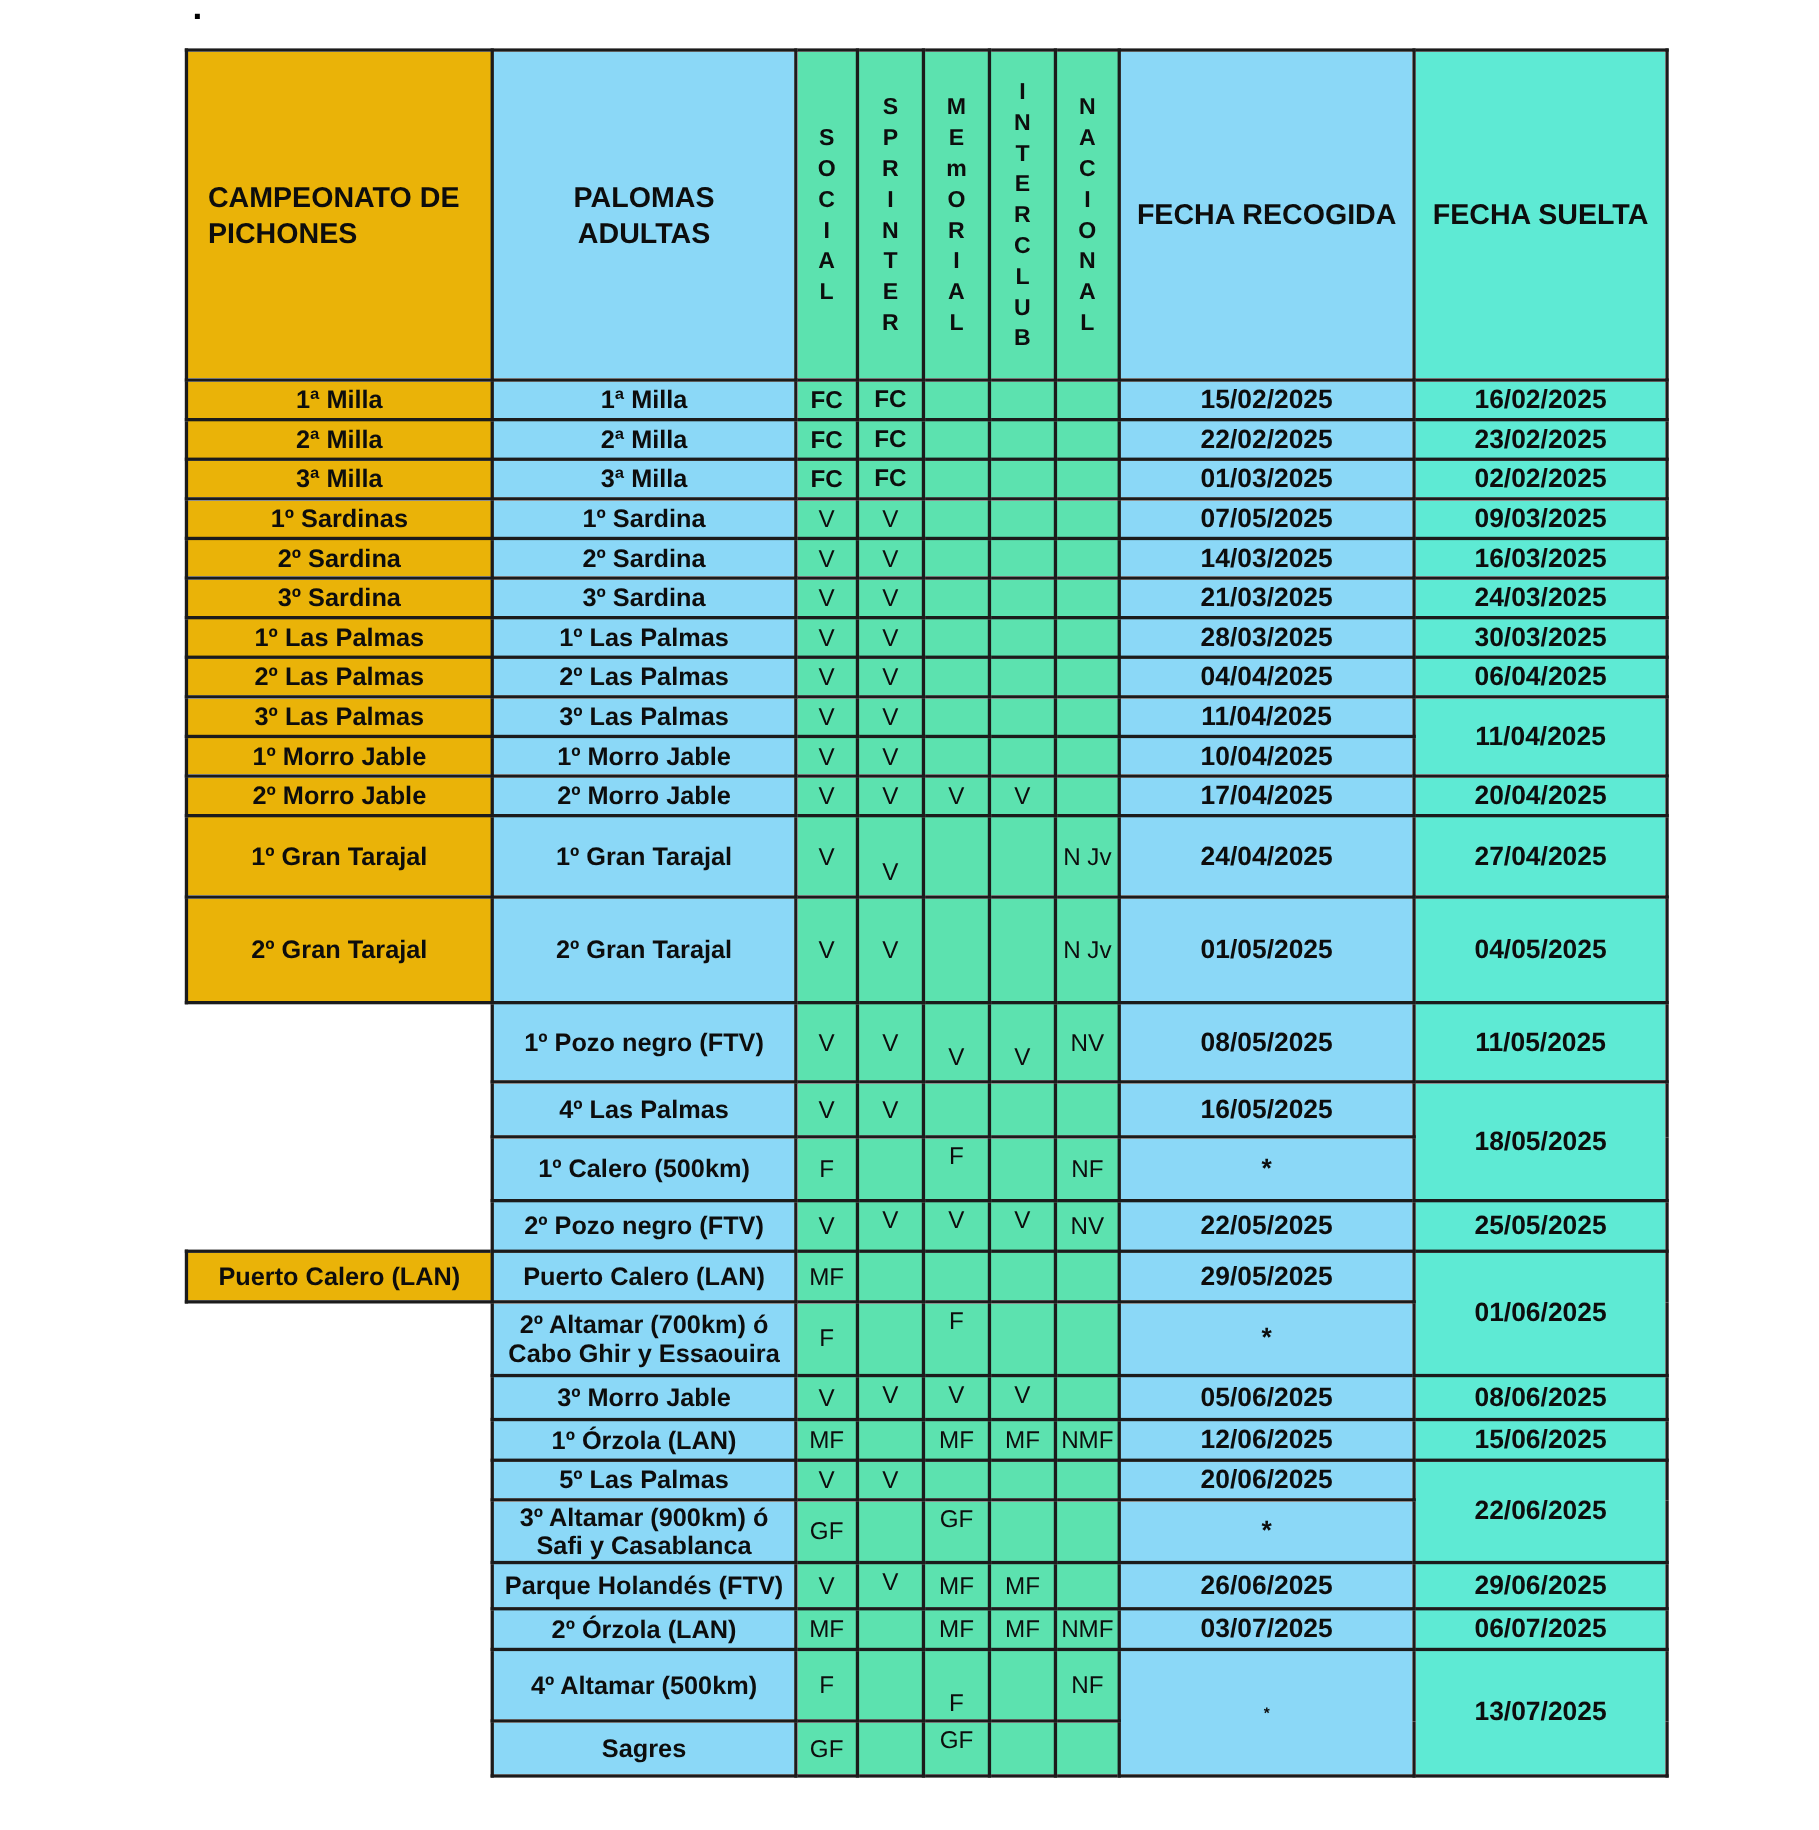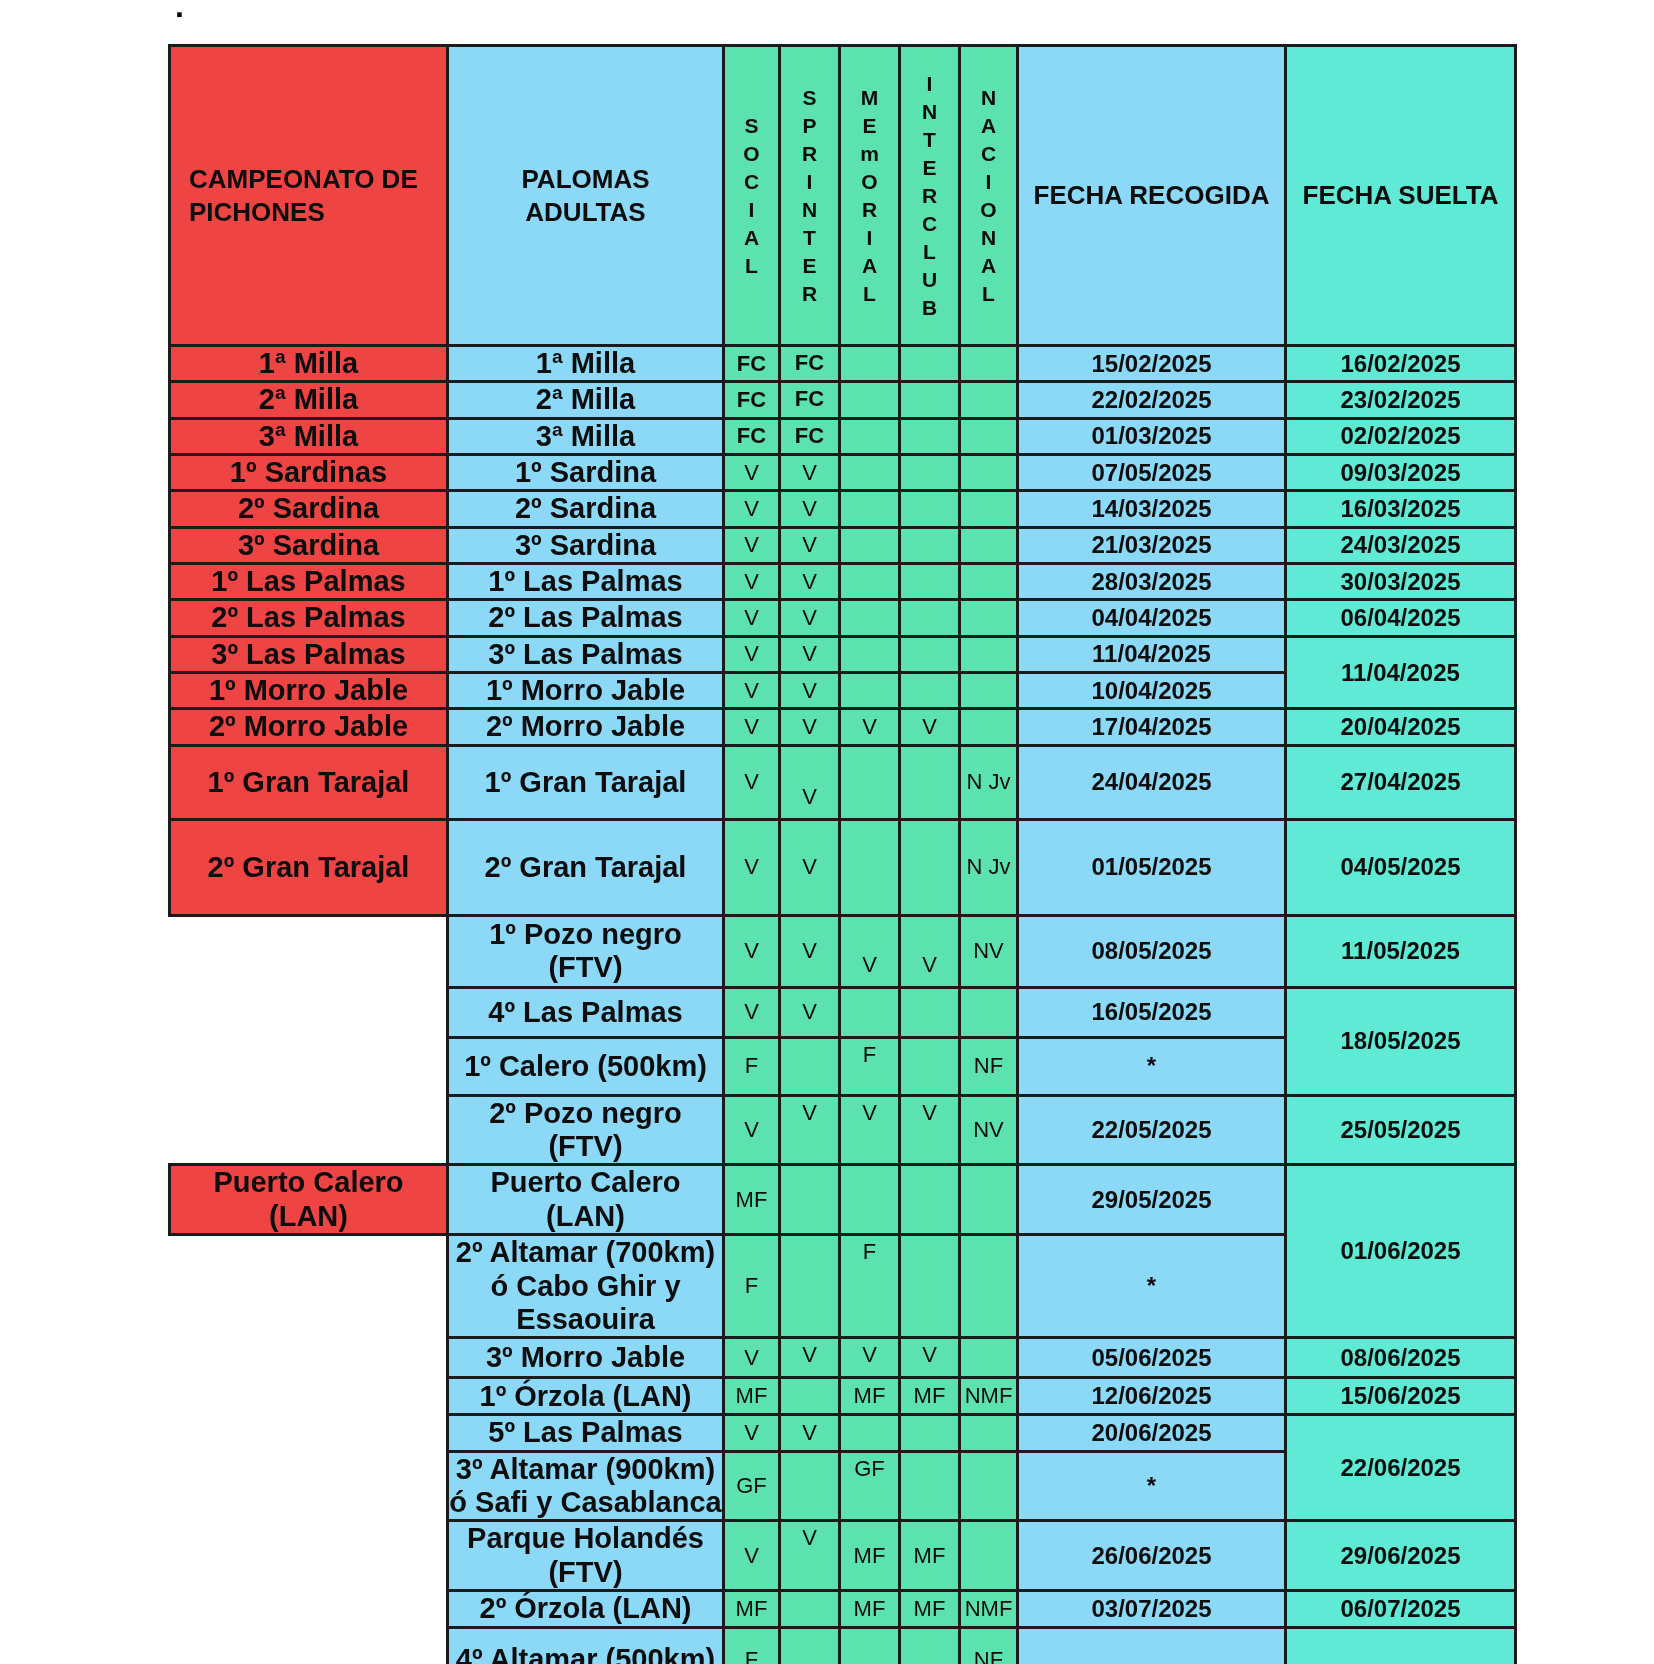--- a/index.html
+++ b/index.html
@@ -12,25 +12,25 @@
   }
   table.cal {
     position:absolute; left:168px; top:44px;
     border-collapse:collapse; table-layout:fixed;
   }
   td {
     border:3px solid #1b1b1b; text-align:center; vertical-align:middle;
     padding:0; overflow:hidden;
   }
   td.blank { border:none; background:#ffffff; }
-  td.pink   { background:#ef4444; }
+  td.pink   { background:#eab308; }
   td.blue   { background:#8BD8F7; }
   td.green  { background:#5CE2AF; }
   td.orange { background:#5eead4; }
-  .name { font-weight:bold; font-size:29px; line-height:1.15; }
+  .name { font-weight:bold; font-size:23px; line-height:1.15; }
   .head { font-weight:bold; font-size:26px; line-height:1.25; }
   .head-left { text-align:left; padding-left:18px; }
   .head-center div { max-width:160px; margin:16px auto; }
   .date { font-weight:bold; font-size:24px; }
   .code { font-size:22px; font-weight:normal; }
   .bold { font-weight:bold; }
   .high { vertical-align:top; padding-top:3px; }
   .low  { vertical-align:bottom; padding-bottom:8px; }
   .low2 { vertical-align:bottom; padding-bottom:2px; }
   .vert {

